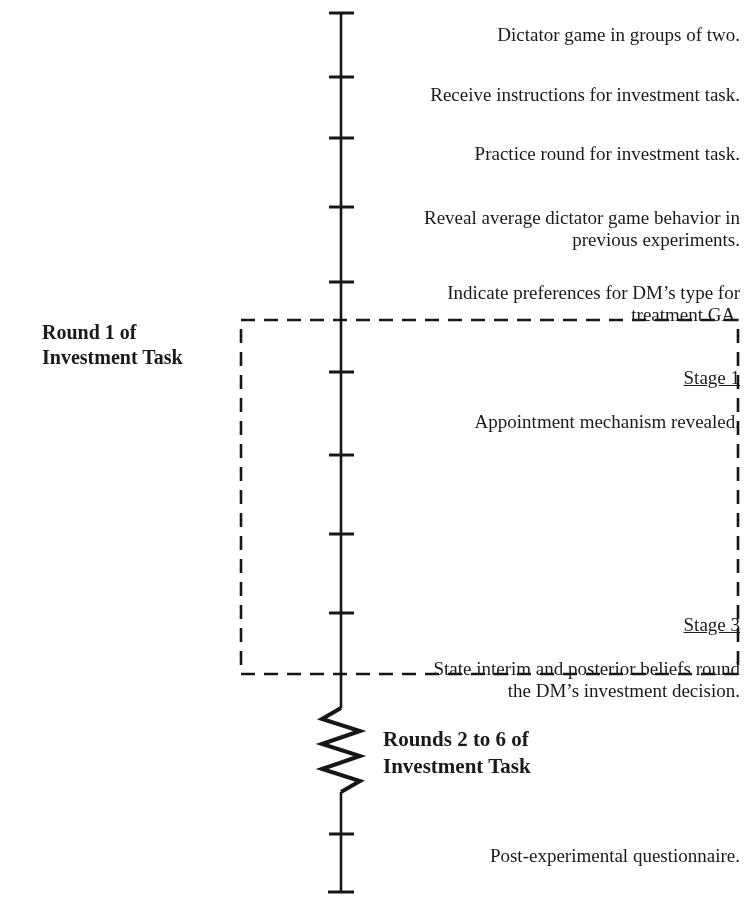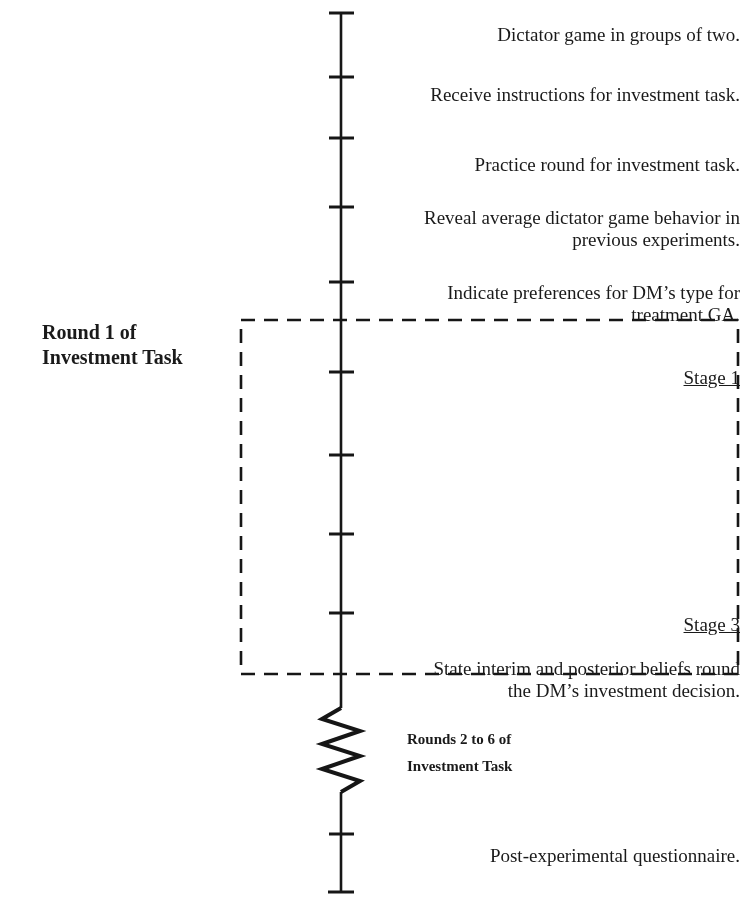--- a/index.html
+++ b/index.html
@@ -42,25 +42,24 @@
     font-weight: bold;
     line-height: 25px;
     white-space: pre-line;
     margin-left: 40px;
   }
   .break-label {
     position: absolute;
     left: 383px;
     top: 726px;
     width: 300px;
-    font-size: 15px;
+    font-size: 21px;
     font-weight: bold;
     line-height: 27px;
     white-space: pre-line;
-    margin-left: 24px;
   }
 </style>
 </head>
 <body>
 
 <div class="figure">
 
   <svg width="747" height="908" viewBox="0 0 747 908">
 
     <rect x="241" y="320" width="497" height="354" fill="none" stroke="#161616" stroke-width="2.6" stroke-dasharray="14 9"></rect>
@@ -91,36 +90,37 @@
 Investment Task</div>
 
   <div class="item-label" style="top:2px">
     <div class="item-text">Dictator game in groups of two.</div>
   </div>
 
   <div class="item-label" style="top:62px">
     <div class="item-text">Receive instructions for investment task.</div>
   </div>
 
-  <div class="item-label" style="top:132px">
+  <div class="item-label" style="top:121px">
     <div class="item-text">Practice round for investment task.</div>
   </div>
 
   <div class="item-label" style="top:185px">
     <div class="item-text">Reveal average dictator game behavior in
 previous experiments.</div>
   </div>
 
   <div class="item-label" style="top:260px">
     <div class="item-text">Indicate preferences for DM’s type for
 treatment GA.</div>
   </div>
 
   <div class="item-label" style="top:345px">
     <div class="stage-heading">Stage 1</div>
+    <div class="item-text">Appointment mechanism revealed.</div>
   </div>
 
 
 
   <div class="item-label" style="top:592px">
     <div class="stage-heading">Stage 3</div>
     <div class="item-text">State interim and posterior beliefs round
 the DM’s investment decision.</div>
   </div>
 

